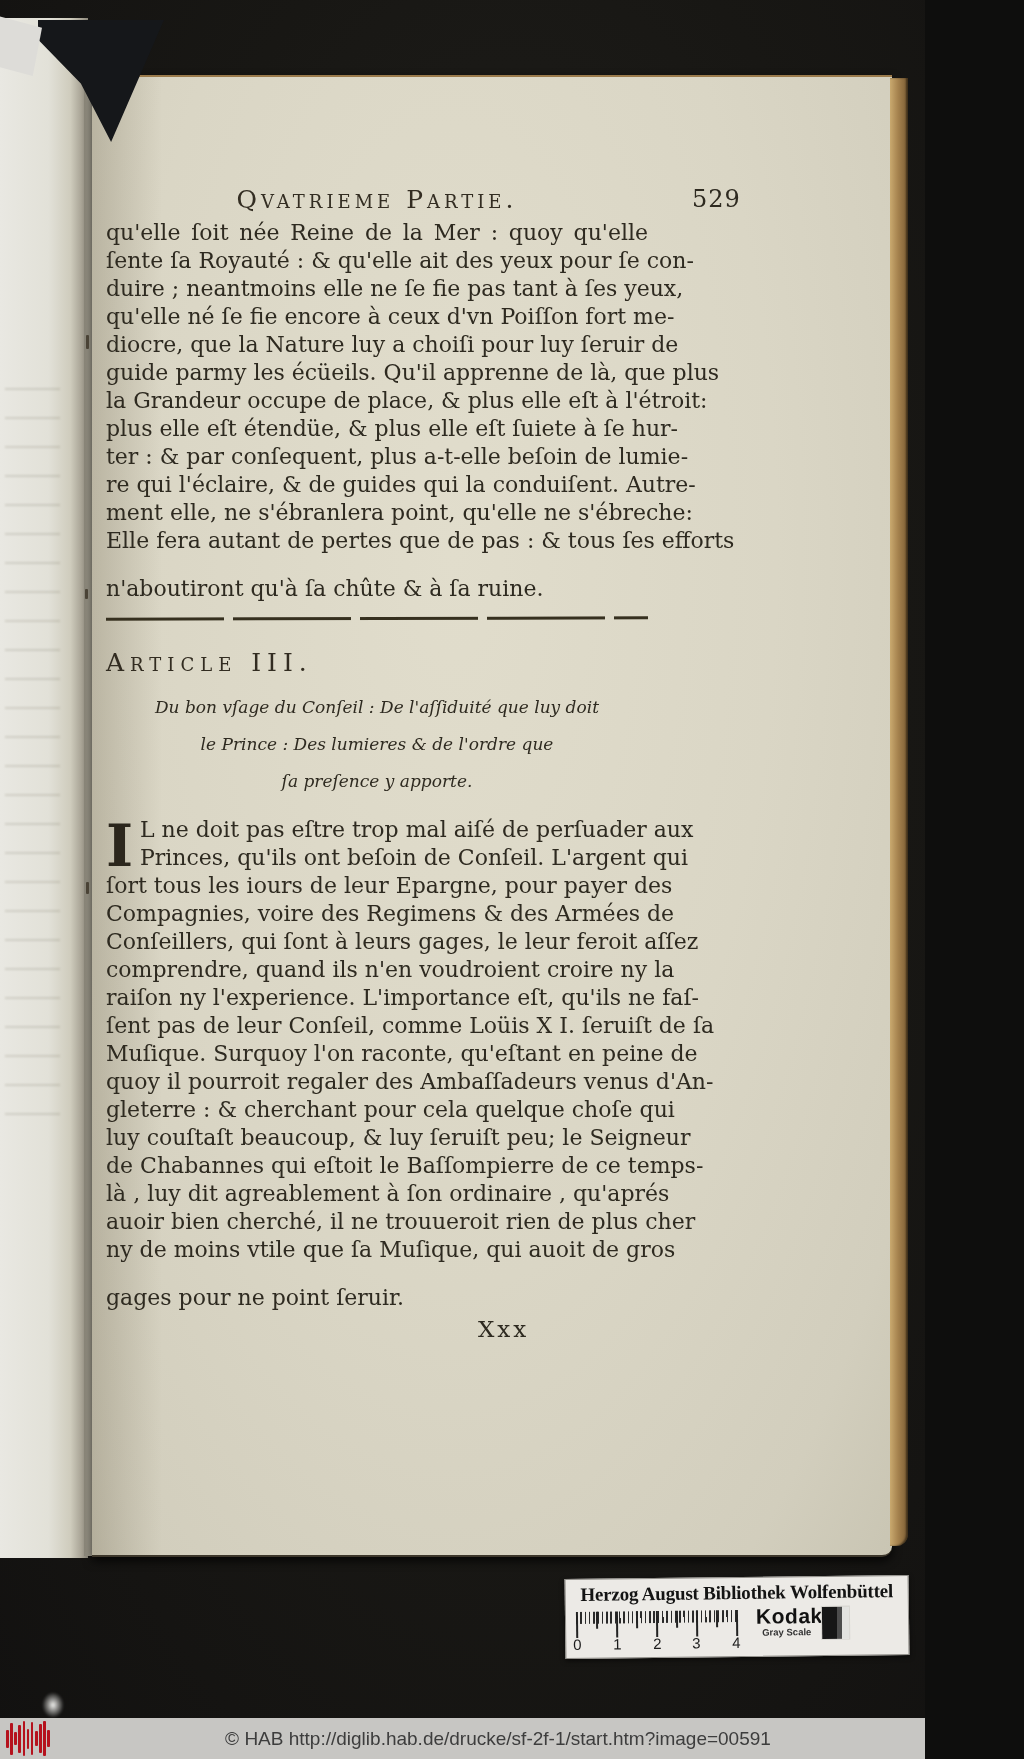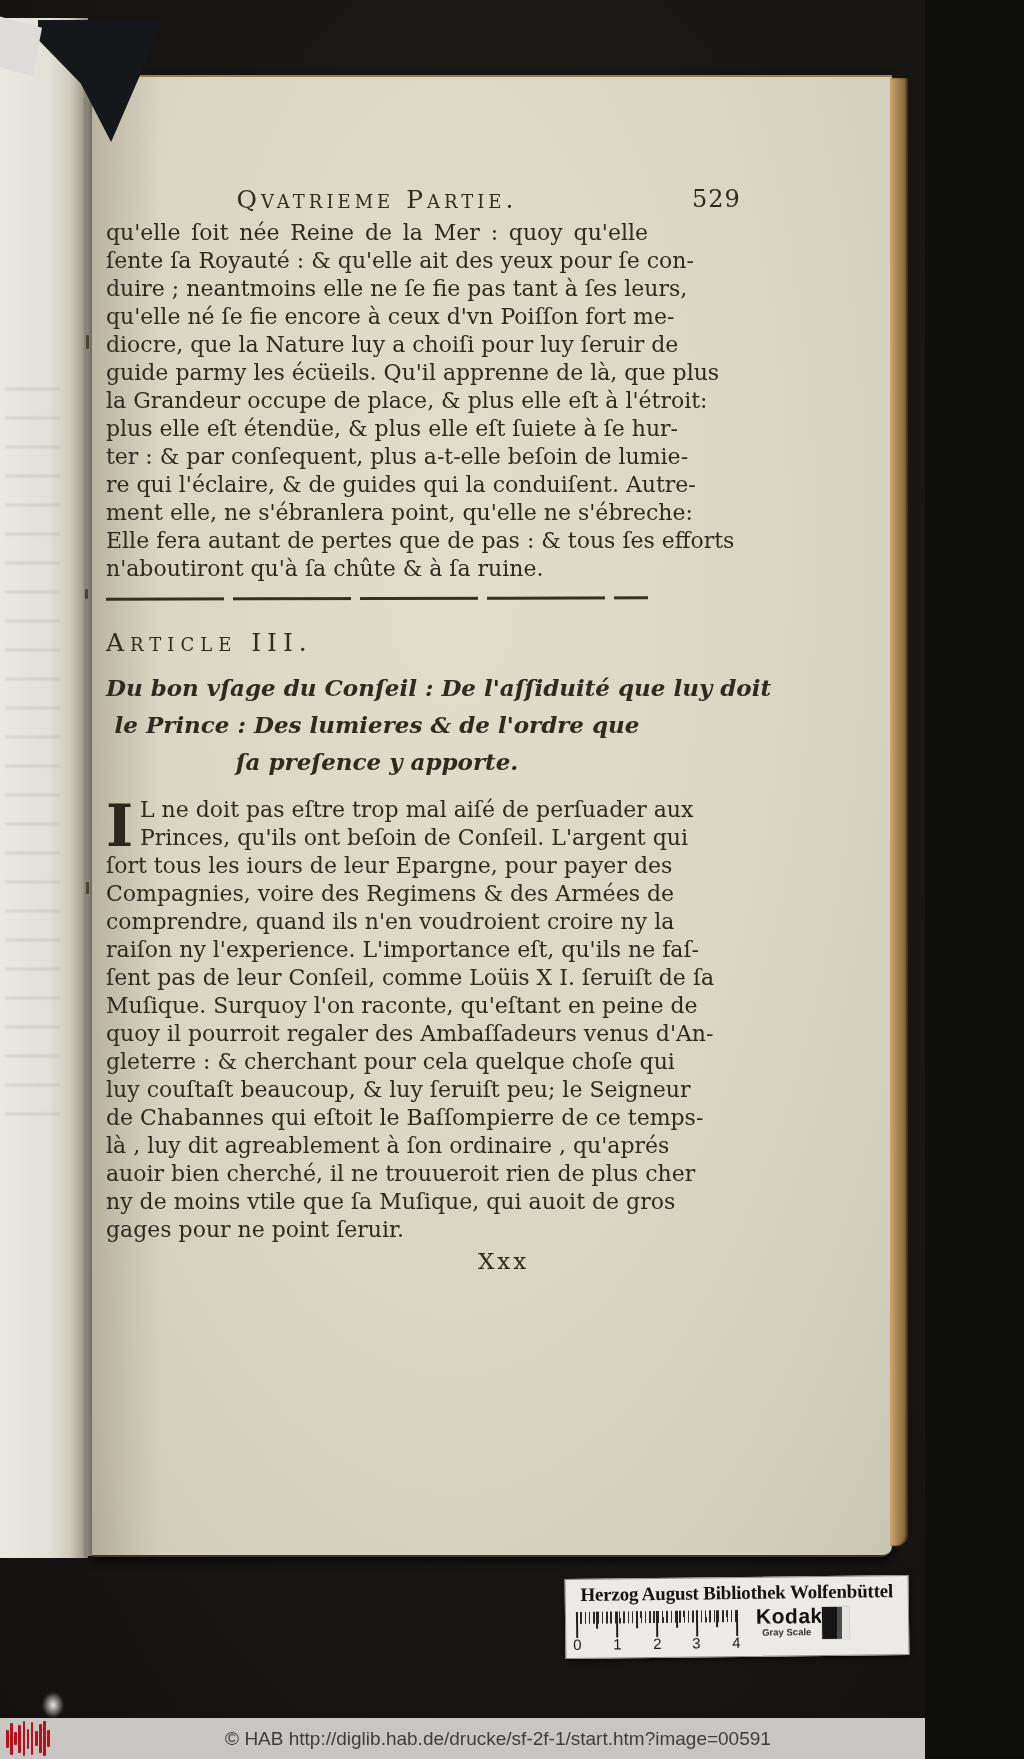--- a/index.html
+++ b/index.html
@@ -37,30 +37,30 @@
 
   
   .column{position:absolute;left:14px;top:108px;width:542px;color:#2e2a20;}
   .running-head{position:relative;height:32px;text-align:center;}
   .head-title{font-variant:small-caps;font-size:25px;letter-spacing:4px;color:#332d22;}
   .folio{position:absolute;left:calc(100% + 6px);top:0;font-size:24px;letter-spacing:1px;margin-left:38px;}
 
   .tline{font-size:22px;line-height:28px;text-align:justify;text-align-last:justify;
     white-space:nowrap;overflow:visible;}
   .para1{margin-top:2px;}
-  .para1 .tline:last-child,.para2 .tline:last-child{text-align-last:left;}
+  .para1 .tline:last-child,.para2 .tline:last-child{text-align-last:left;margin-top:20px;}
 
   .divider{margin-top:14px;height:3px;transform:rotate(-.15deg);
     background:repeating-linear-gradient(90deg,#36301f 0 118px,rgba(0,0,0,0) 118px 127px);}
 
   .article-heading{margin-top:28px;font-variant:small-caps;
     font-size:25px;letter-spacing:6px;color:#322c21;}
 
   .subtitle{margin-top:12px;font-style:italic;}
-  .subtitle .tline{font-size:23px;line-height:37px;text-align:center;text-align-last:center;font-weight:bold;}
+  .subtitle .tline{font-size:17px;line-height:37px;text-align:center;text-align-last:center;}
 
   .para2{margin-top:16px;}
   .dropcap{float:left;width:26px;margin:4px 8px 0 0;font-size:58px;line-height:52px;
     font-weight:bold;color:#2b261c;}
 
   .signature{margin-top:4px;margin-left:372px;font-size:23px;letter-spacing:3px;}
 
   
   .ink-mark{position:absolute;background:#4a4336;border-radius:1px;}
 
@@ -119,21 +119,21 @@
     <div class="column">
 
       <div class="running-head">
         <span class="head-title">Qvatrieme Partie.</span>
         <span class="folio">529</span>
       </div>
 
       <div class="para1">
           <div class="tline">qu'elle ſoit née Reine de la Mer : quoy qu'elle</div>
           <div class="tline">ſente ſa Royauté : &amp; qu'elle ait des yeux pour ſe con-</div>
-          <div class="tline">duire ; neantmoins elle ne ſe fie pas tant à ſes leurs,</div>
+          <div class="tline">duire ; neantmoins elle ne ſe fie pas tant à ſes yeux,</div>
           <div class="tline">qu'elle né ſe fie encore à ceux d'vn Poiſſon fort me-</div>
           <div class="tline">diocre, que la Nature luy a choiſi pour luy ſeruir de</div>
           <div class="tline">guide parmy les écüeils. Qu'il apprenne de là, que plus</div>
           <div class="tline">la Grandeur occupe de place, &amp; plus elle eſt à l'étroit:</div>
           <div class="tline">plus elle eſt étendüe, &amp; plus elle eſt ſuiete à ſe hur-</div>
           <div class="tline">ter : &amp; par conſequent, plus a-t-elle beſoin de lumie-</div>
           <div class="tline">re qui l'éclaire, &amp; de guides qui la conduiſent. Autre-</div>
           <div class="tline">ment elle, ne s'ébranlera point, qu'elle ne s'ébreche:</div>
           <div class="tline">Elle fera autant de pertes que de pas : &amp; tous ſes efforts</div>
           <div class="tline">n'aboutiront qu'à ſa chûte &amp; à ſa ruine.</div>
@@ -149,20 +149,21 @@
           <div class="tline">ſa preſence y apporte.</div>
         </div>
 
       <div class="para2">
         <span class="dropcap">I</span>
         <div>
             <div class="tline">L ne doit pas eſtre trop mal aiſé de perſuader aux</div>
             <div class="tline">Princes, qu'ils ont beſoin de Conſeil. L'argent qui</div>
             <div class="tline">ſort tous les iours de leur Epargne, pour payer des</div>
             <div class="tline">Compagnies, voire des Regimens &amp; des Armées de</div>
+            <div class="tline">Conſeillers, qui ſont à leurs gages, le leur feroit aſſez</div>
             <div class="tline">comprendre, quand ils n'en voudroient croire ny la</div>
             <div class="tline">raiſon ny l'experience. L'importance eſt, qu'ils ne faſ-</div>
             <div class="tline">ſent pas de leur Conſeil, comme Loüis X I. ſeruiſt de ſa</div>
             <div class="tline">Muſique. Surquoy l'on raconte, qu'eſtant en peine de</div>
             <div class="tline">quoy il pourroit regaler des Ambaſſadeurs venus d'An-</div>
             <div class="tline">gleterre : &amp; cherchant pour cela quelque choſe qui</div>
             <div class="tline">luy couſtaſt beaucoup, &amp; luy ſeruiſt peu; le Seigneur</div>
             <div class="tline">de Chabannes qui eſtoit le Baſſompierre de ce temps-</div>
             <div class="tline">là , luy dit agreablement à ſon ordinaire , qu'aprés</div>
             <div class="tline">auoir bien cherché, il ne trouueroit rien de plus cher</div>

